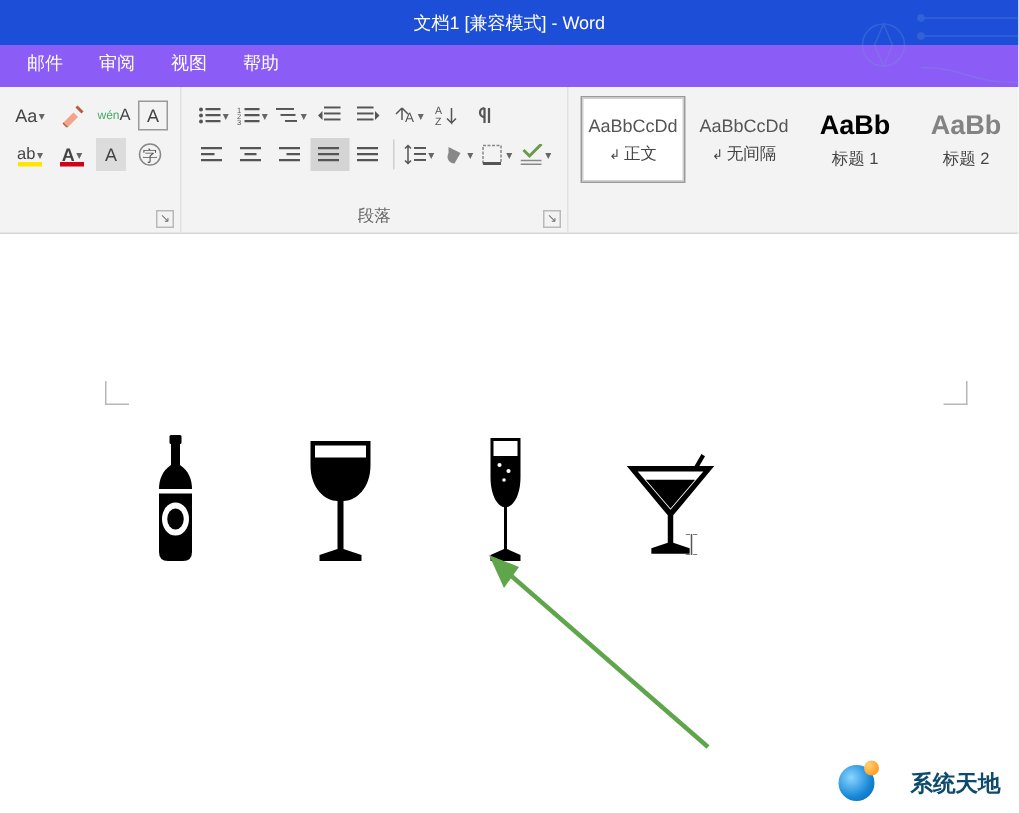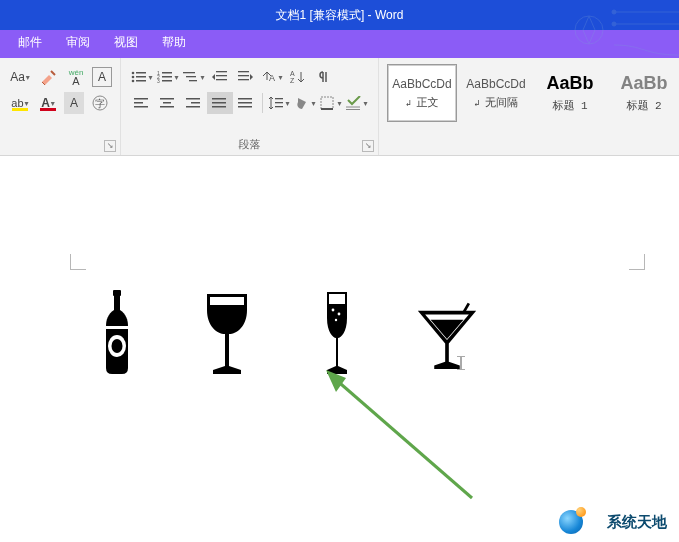--- a/index.html
+++ b/index.html
@@ -97,21 +97,21 @@
   .style-item {
     width: 70px; height: 58px;
     border: 1px solid transparent;
     display: flex; flex-direction: column; align-items: center; justify-content: center;
     font-size: 11px; color: #444;
   }
   .style-item.selected { border: 1px solid #9a9a9a; background:#fff; box-shadow: inset 0 0 0 1px #cfcfcf; }
   .style-preview { font-size: 12px; color:#555; margin-bottom: 4px;}
   .style-item.big .style-preview { font-size: 18px; color:#000; font-weight: 600;}
   .style-item.big2 .style-preview { font-size: 18px; color:#838383; font-weight:600;}
-  .style-label { font-size: 11px; font-family: Liberation Mono, monospace; }
+  .style-label { font-size: 11px; }
   .page-corner-tl, .page-corner-tr {
     position: absolute; width: 16px; height: 16px; top: 254px;
   }
   .page-corner-tl { left: 70px; border-left:1px solid #b7b7b7; border-bottom:1px solid #b7b7b7;}
   .page-corner-tr { right: 34px; border-right:1px solid #b7b7b7; border-bottom:1px solid #b7b7b7;}
 
   .canvas {
     position: absolute; left: 86px; top: 276px; width: 480px; height: 100px;
     display: flex; align-items: flex-end; gap: 48px;
   }
@@ -177,21 +177,21 @@
         <span>Aa</span>
           <span class="dd">▾</span>
       </div>
       <div class="btn pos" style="color:#b75c3c;">
         <svg width="18" height="16" viewBox="0 0 18 16">
             <path d="M3 13 L10 6 L13 9 L6 16 Z" fill="#f4a28a"></path>
             <path d="M3 13 L6 16" stroke="#b75c3c" stroke-width="1"></path>
             <path d="M12 2 L16 6" stroke="#b75c3c" stroke-width="2"></path>
           </svg>
       </div>
-      <div class="btn" style="flex-direction:column;line-height:8px;">
+      <div class="btn" style="flex-direction:row;line-height:8px;">
         <span style="font-size:8px;color:#4a6;">wén</span>
         <span style="font-size:11px;">A</span>
       </div>
       <div class="btn" style="border:1px solid #999;min-width:20px;height:20px;">
         <span>A</span>
       </div>
     </div>
     <div class="font-row">
       <div class="btn pos">
         <span style="font-size:11px;">ab</span>

